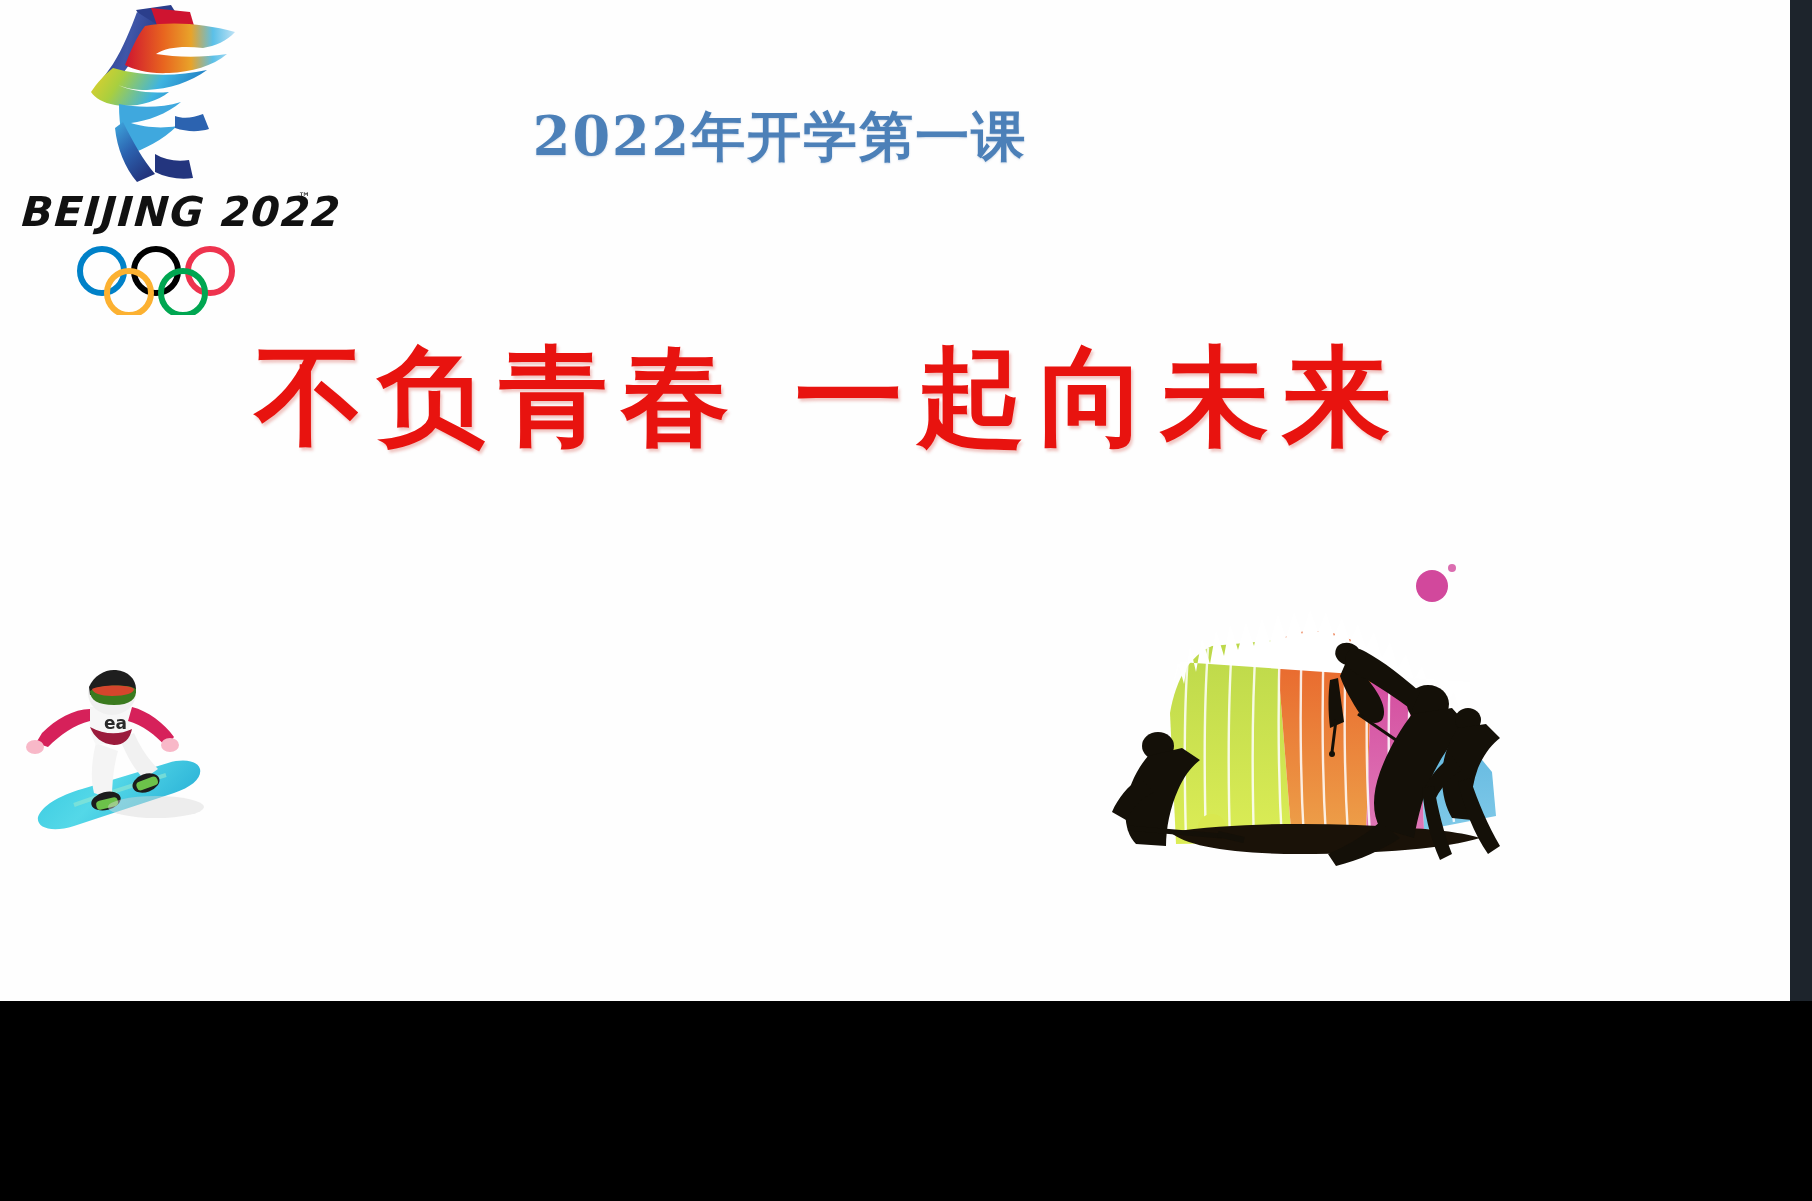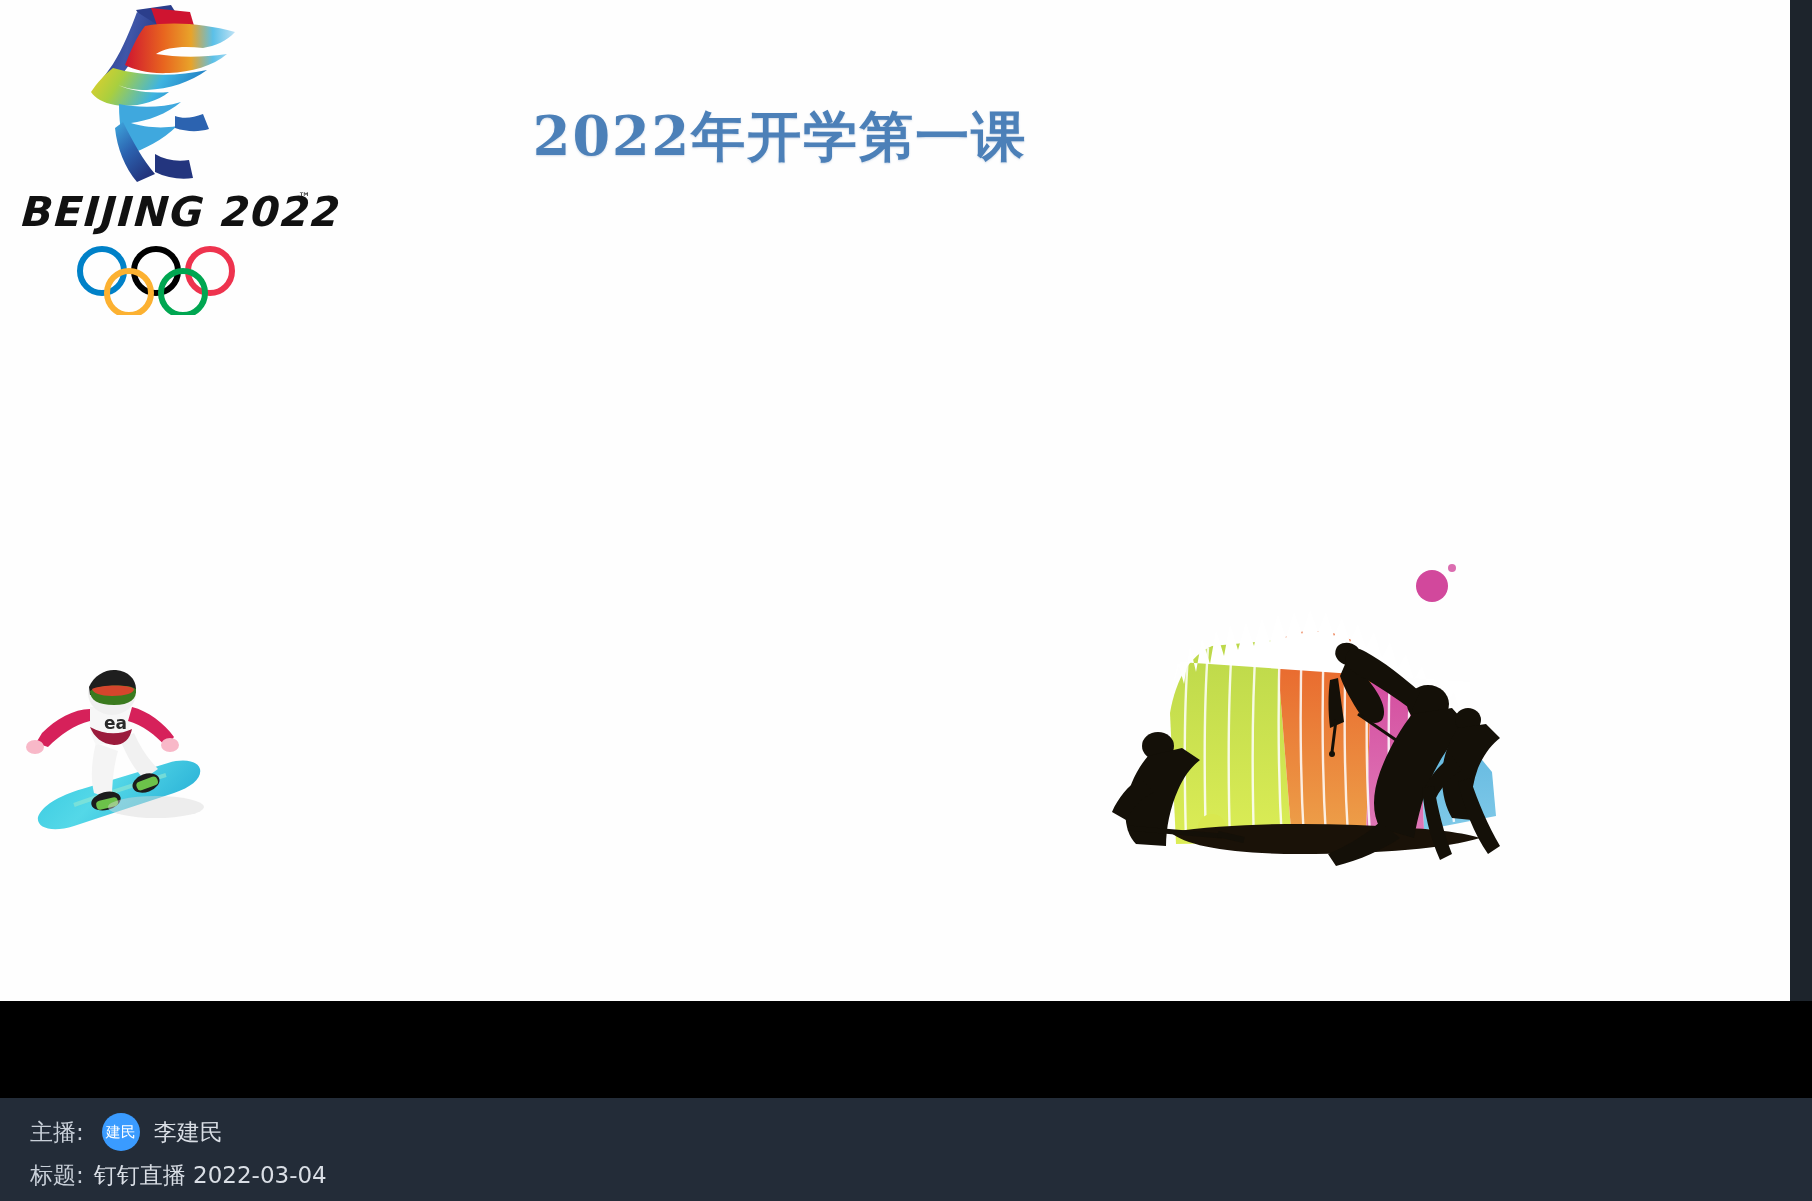--- a/index.html
+++ b/index.html
@@ -286,20 +286,21 @@
             <circle cx="142" cy="26" r="22" stroke="#ee334e"></circle>
             <circle cx="61" cy="48" r="22" stroke="#fcb131"></circle>
             <circle cx="115" cy="48" r="22" stroke="#00a651"></circle>
           </g>
         </svg>
       </div>
     </div>
 
     <div class="slide-headline">2022年开学第一课</div>
 
+    <div class="slide-slogan">不负青春 一起向未来</div>
 
     <div class="snowboarder">
       <svg viewBox="0 0 220 180" xmlns="http://www.w3.org/2000/svg">
         <defs>
           <linearGradient id="board" x1="0" y1="0" x2="1" y2="0.4">
             <stop offset="0%" stop-color="#35c8e0"></stop>
             <stop offset="50%" stop-color="#54d8e8"></stop>
             <stop offset="100%" stop-color="#2db4d8"></stop>
           </linearGradient>
         </defs>
@@ -454,28 +455,14 @@
                    C430 310 424 284 422 260 Z"></path>
           <path d="M470 250 C478 274 488 298 500 318 L488 326
                    C474 306 464 280 458 254 Z"></path>
         </g>
       </svg>
     </div>
   </div>
 
   <div class="letterbox"></div>
 
-  <div class="footer">
-
-    <div class="footer-row row-host">
-      <span class="footer-label">主播:</span>
-      <span class="avatar">建民</span>
-      <span class="host-name">李建民</span>
-    </div>
-
-    <div class="footer-row row-title">
-      <span class="footer-label">标题:</span>
-      <span class="title-value">钉钉直播 2022-03-04</span>
-    </div>
-
-  </div>
 
 </div>
 
 </body></html>

